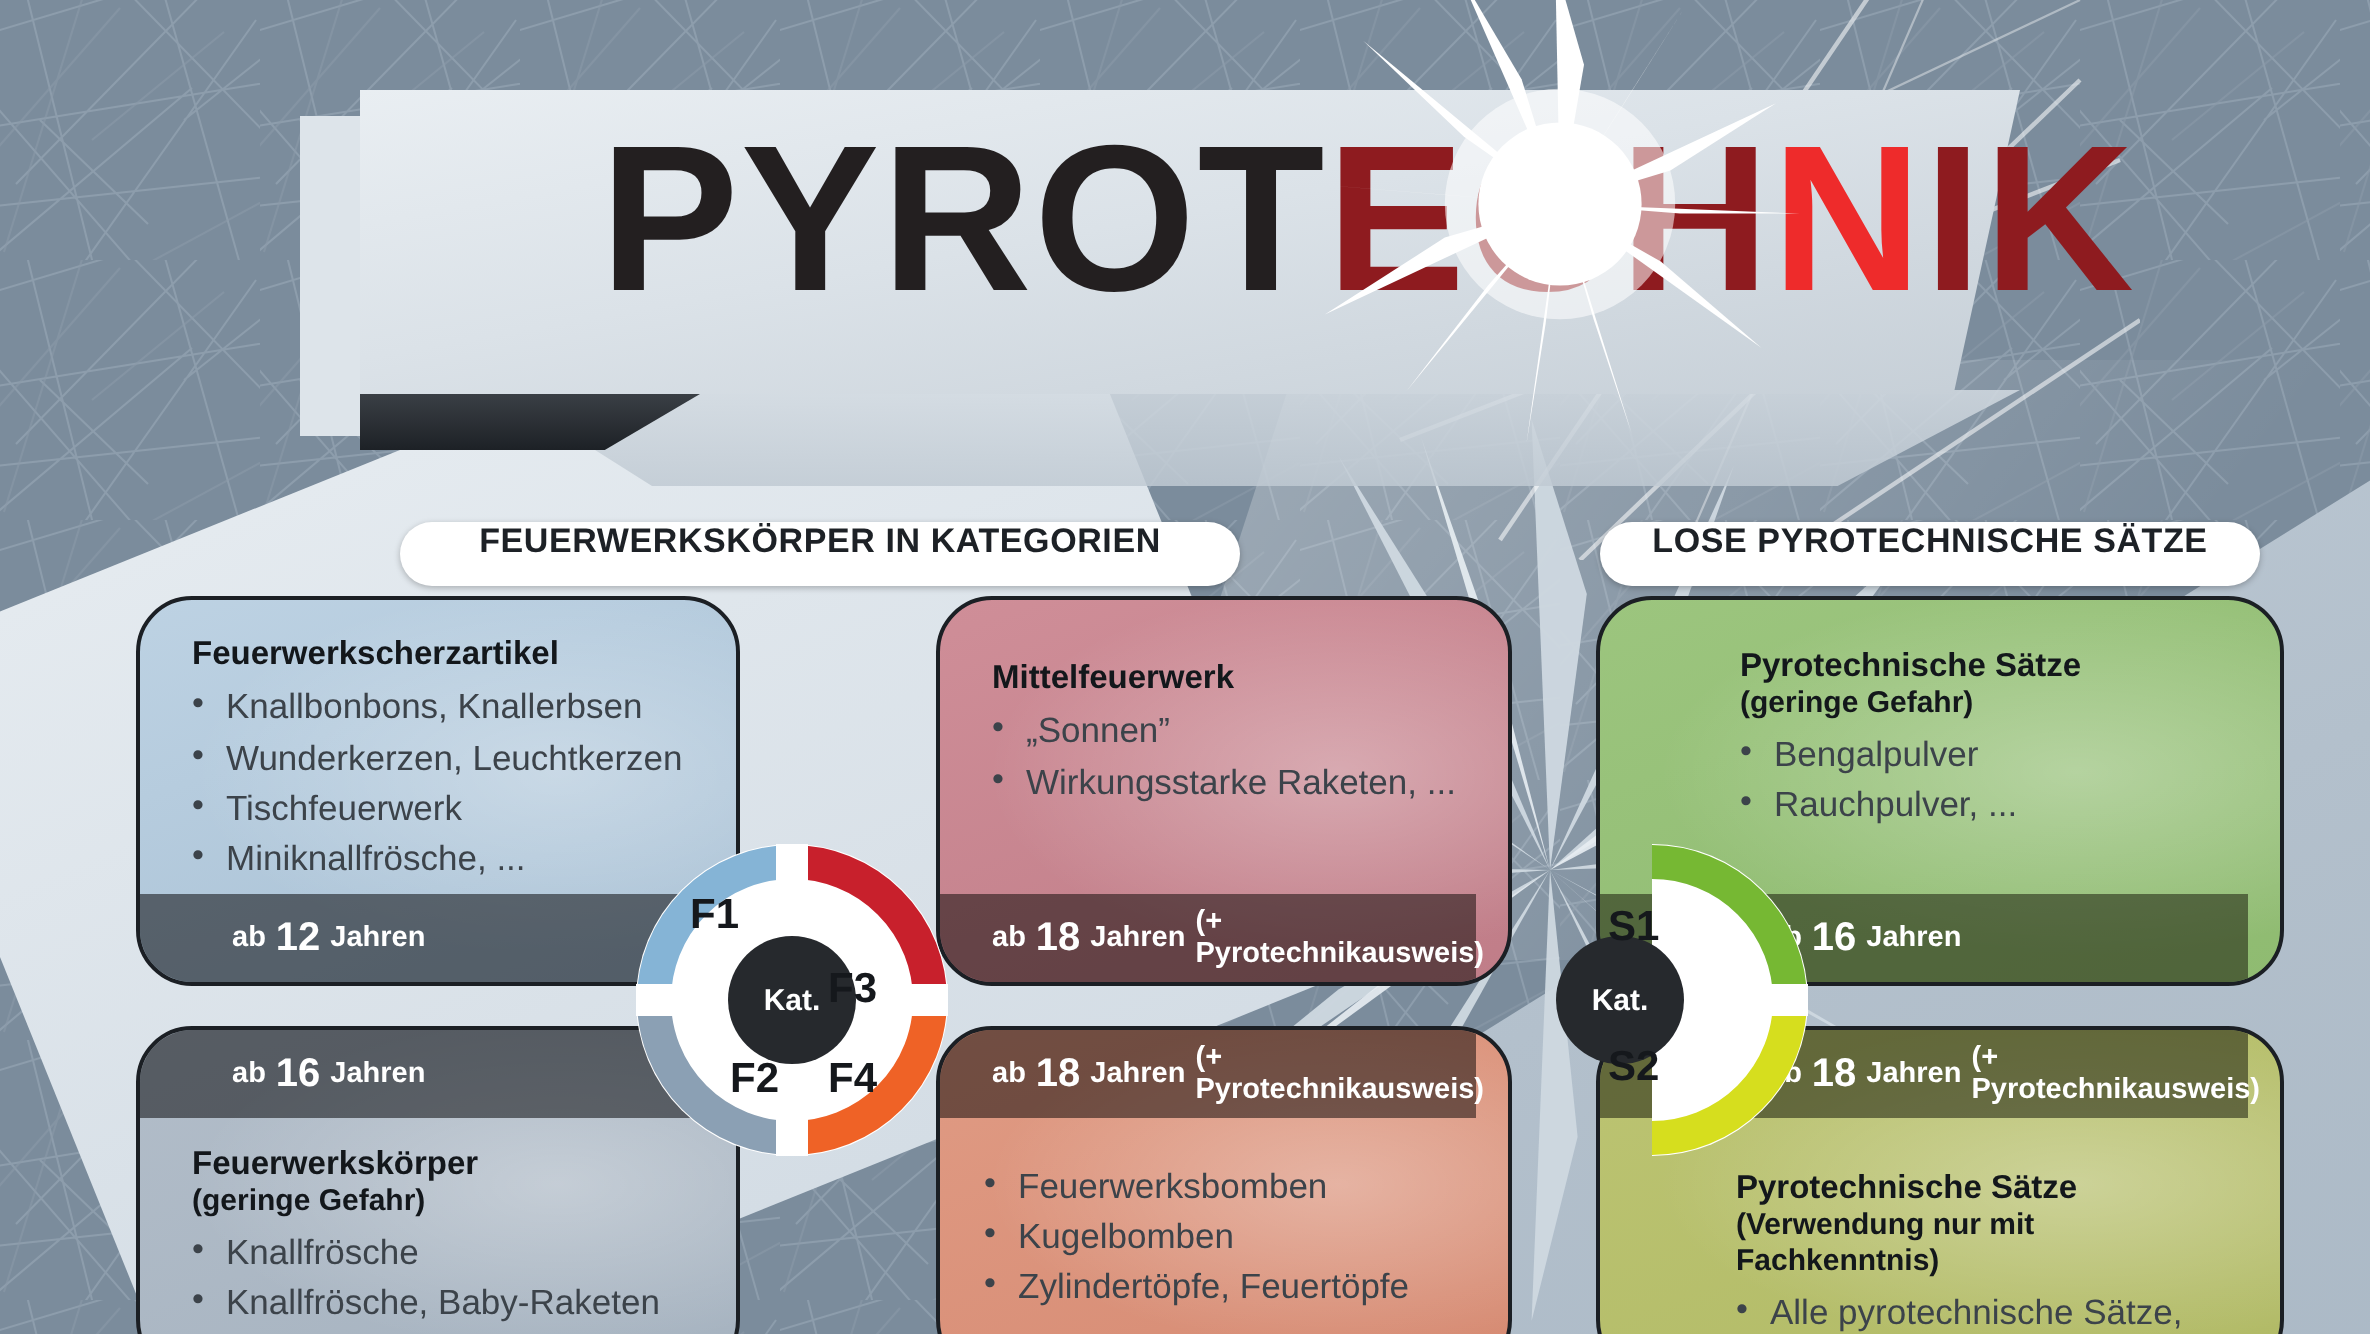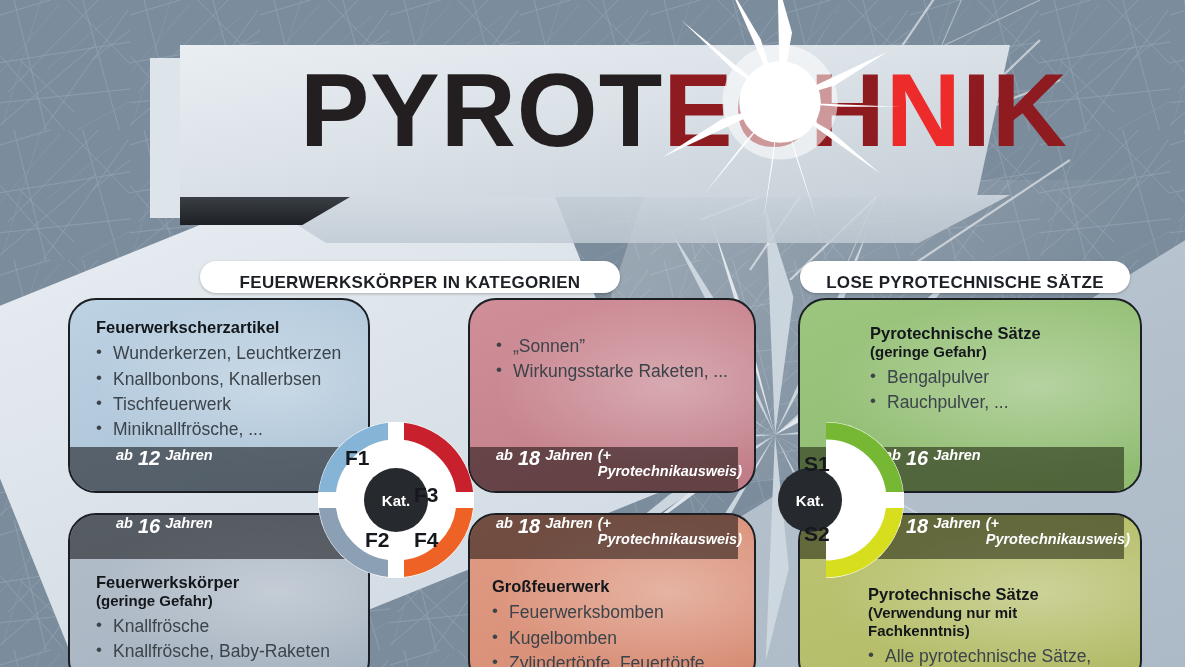--- a/index.html
+++ b/index.html
@@ -58,21 +58,21 @@
     white-space:nowrap; line-height:1;
   }
   #pyroTitle .c { display:inline-block; }
 
   
   .burst { position:absolute; pointer-events:none; }
 
   
   .sec-hdr {
     position:absolute; height:32px; background:#fff; border-radius:16px;
-    display:flex; align-items:flex-end; justify-content:center;
+    display:flex; align-items:flex-start; justify-content:center;
     font-size:17px; font-weight:bold; color:#1d2126; letter-spacing:.3px;
     padding:0 22px; box-shadow:0 1px 3px rgba(0,0,0,.25);
   }
   #hdrLeft  { left:200px; top:261px; width:420px; }
   #hdrRight { left:800px; top:261px; width:330px; }
 
   
   .card {
     position:absolute; border:2.5px solid #1b1f24; overflow:hidden;
     border-radius:28px;
@@ -88,22 +88,22 @@
   .card ul { list-style:none; margin-top:4px; }
   .card li {
     font-size:17.5px; line-height:1.44; color:#3c434a; font-weight:300;
     padding-left:17px; position:relative; white-space:nowrap;
   }
   .card li::before {
     content:"\2022"; position:absolute; left:0; top:-1px; font-size:17px;
   }
   .agebar {
     position:absolute; left:0; right:16px; height:44px;
-    display:flex; align-items:flex-start; padding-left:46px;
-    color:#fff; font-size:15px; font-weight:bold;font-style:italic;
+    display:flex; align-items:center; padding-left:46px;
+    color:#fff; font-size:15px; font-weight:bold;
   }
   .agebar .num { font-size:20px; font-weight:bold; margin:0 5px; letter-spacing:0; }
   .agebar .sm  { font-size:14.5px; font-weight:bold; }
   .agebar.dark   { background:rgba(20,22,26,.58); }
   .agebar.darker { background:rgba(22,14,12,.55); }
   .agebar.green  { background:rgba(30,34,16,.56); }
 
   
   #cardF1 { left:68px;  top:298px; width:302px; height:195px; }
   #cardF2 { left:68px;  top:513px; width:302px; height:175px; }
@@ -232,22 +232,22 @@
   <span>LOSE PYROTECHNISCHE SÄTZE</span>
 </div>
 
 <div class="card" id="cardF1">
   <div class="glow"></div>
   <div class="body" style="top:0;">
     <h3>
       <span>Feuerwerkscherzartikel</span>
     </h3>
     <ul>
+      <li>Knallbonbons, Knallerbsen</li>
       <li>Wunderkerzen, Leuchtkerzen</li>
-      <li>Knallbonbons, Knallerbsen</li>
       <li>Tischfeuerwerk</li>
       <li>Miniknallfrösche, ...</li>
     </ul>
   </div>
   <div class="agebar dark" style="bottom:0;">
     <span class="sm">ab</span>
     <span class="num">12</span>
     <span class="sm">Jahren</span>
   </div>
 </div>
@@ -268,20 +268,23 @@
       <li>Knallfrösche</li>
       <li>Knallfrösche, Baby-Raketen</li>
       <li>Piraten, Vulkane</li>
     </ul>
   </div>
 </div>
 
 <div class="card" id="cardF3">
   <div class="glow"></div>
   <div class="body" style="top:12px;">
+    <h3>
+      <span>Mittelfeuerwerk</span>
+    </h3>
     <ul>
       <li>„Sonnen”</li>
       <li>Wirkungsstarke Raketen, ...</li>
     </ul>
   </div>
   <div class="agebar darker" style="bottom:0; padding-left:26px;">
     <span class="sm">ab</span>
     <span class="num">18</span>
     <span class="sm">Jahren</span>
     <span class="sm" style="margin-left:5px;">(+ Pyrotechnikausweis)</span>
@@ -290,23 +293,20 @@
 
 <div class="card" id="cardF4">
   <div class="glow"></div>
   <div class="agebar darker" style="top:0; padding-left:26px;">
     <span class="sm">ab</span>
     <span class="num">18</span>
     <span class="sm">Jahren</span>
     <span class="sm" style="margin-left:5px;">(+ Pyrotechnikausweis)</span>
   </div>
   <div class="body" style="top:52px; padding-top:10px; padding-left:22px;">
-    <h3>
-      <span>Großfeuerwerk</span>
-    </h3>
     <ul>
       <li>Feuerwerksbomben</li>
       <li>Kugelbomben</li>
       <li>Zylindertöpfe, Feuertöpfe</li>
 
     </ul>
   </div>
 </div>
 
 <div class="card" id="cardS1">

